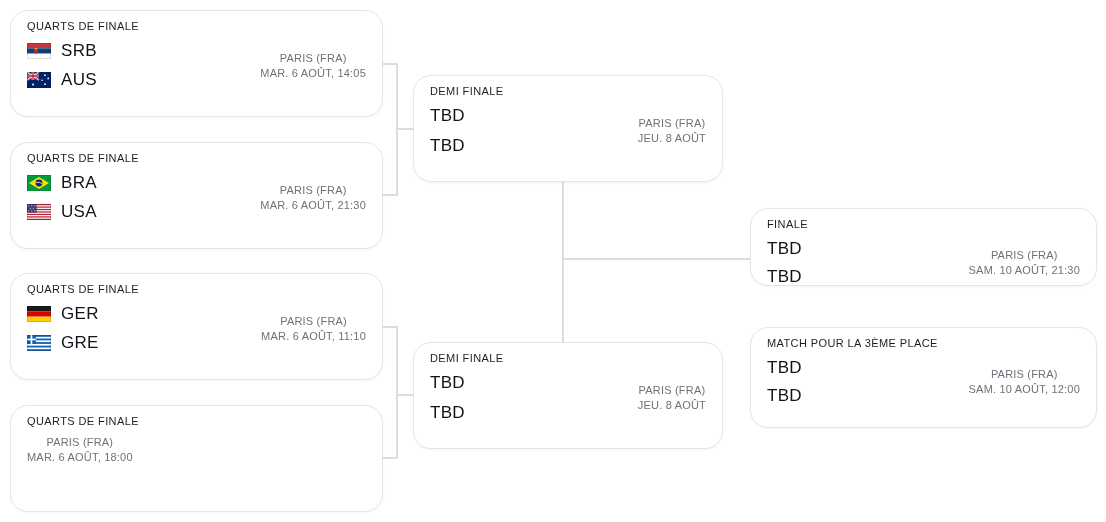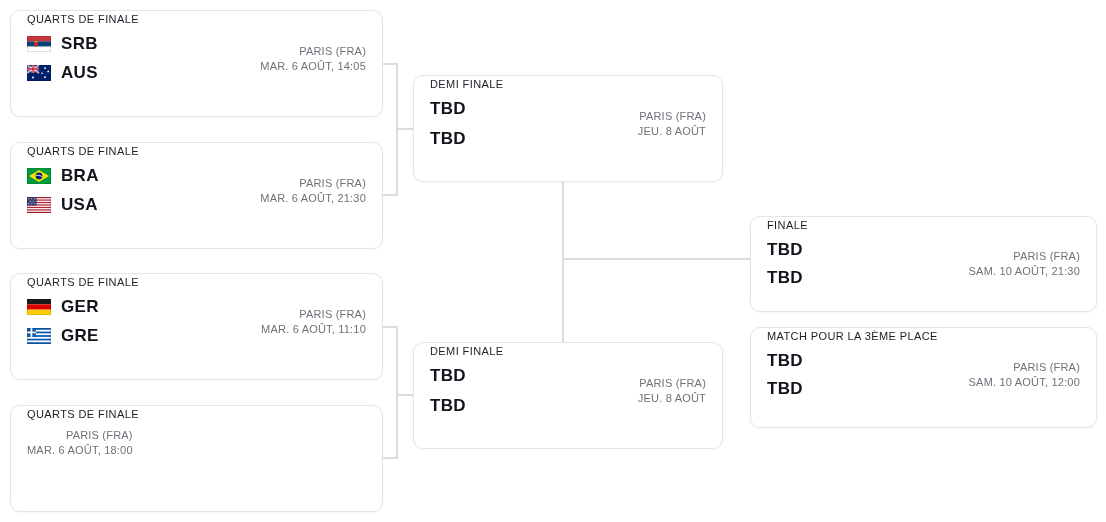--- a/index.html
+++ b/index.html
@@ -3,23 +3,23 @@
 <meta charset="utf-8">
 <style>
   html,body{margin:0;padding:0;background:#ffffff;}
   body{font-family:"Liberation Sans","DejaVu Sans",sans-serif;}
   .canvas{position:relative;width:1106px;height:522px;background:#ffffff;overflow:hidden;}
 
   .card{
     position:absolute;
     background:#ffffff;
     border:1px solid #e5e5e8;
-    border-radius:10px;
+    border-radius:18px;
     box-sizing:border-box;
-    padding:0 16px;
+    padding:7px 16px;
     box-shadow:0 1px 3px rgba(0,0,0,0.04);
   }
   .card-title{
     font-size:11px;
     letter-spacing:0.4px;
     color:#1e1e28;
     margin:2px 0 8px 0;
     white-space:nowrap;
   }
   .card-body{
@@ -27,32 +27,32 @@
     justify-content:space-between;
     align-items:center;
   }
   .teams{display:flex;flex-direction:column;gap:7px;}
   .team-row{
     display:flex;
     align-items:center;
     gap:10px;
     height:22px;
     font-size:17px;
-    font-weight:700;
+    font-weight:400;
     letter-spacing:0.3px;
     color:#13131c;
     white-space:nowrap;
   }
   .flag{
     width:24px;height:16px;flex:none;display:inline-block;line-height:0;
     outline:1px solid rgba(0,0,0,0.12);outline-offset:-1px;
   }
   .flag svg{display:block;}
   .meta{
-    text-align:right;
+    text-align:center;
     font-size:11px;
     line-height:15px;
     letter-spacing:0.2px;
     color:#70707a;
     white-space:nowrap;
   }
   .connector{position:absolute;background:#dcdcde;}
 </style>
 </head>
 <body>
@@ -243,21 +243,21 @@
           <span class="team-code">TBD</span>
         </div>
       </div>
       <div class="meta">
         <div>PARIS (FRA)</div>
         <div>JEU. 8 AOÛT</div>
       </div>
     </div>
   </div>
 
-  <div class="card" style="left:750px;top:216px;width:347px;height:96px">
+  <div class="card" style="left:750px;top:208px;width:347px;height:78px">
     <div class="card-title">FINALE</div>
     <div class="card-body">
       <div class="teams" style="gap:6px">
         <div class="team-row">
           <span class="team-code">TBD</span>
         </div>
         <div class="team-row">
           <span class="team-code">TBD</span>
         </div>
       </div>

